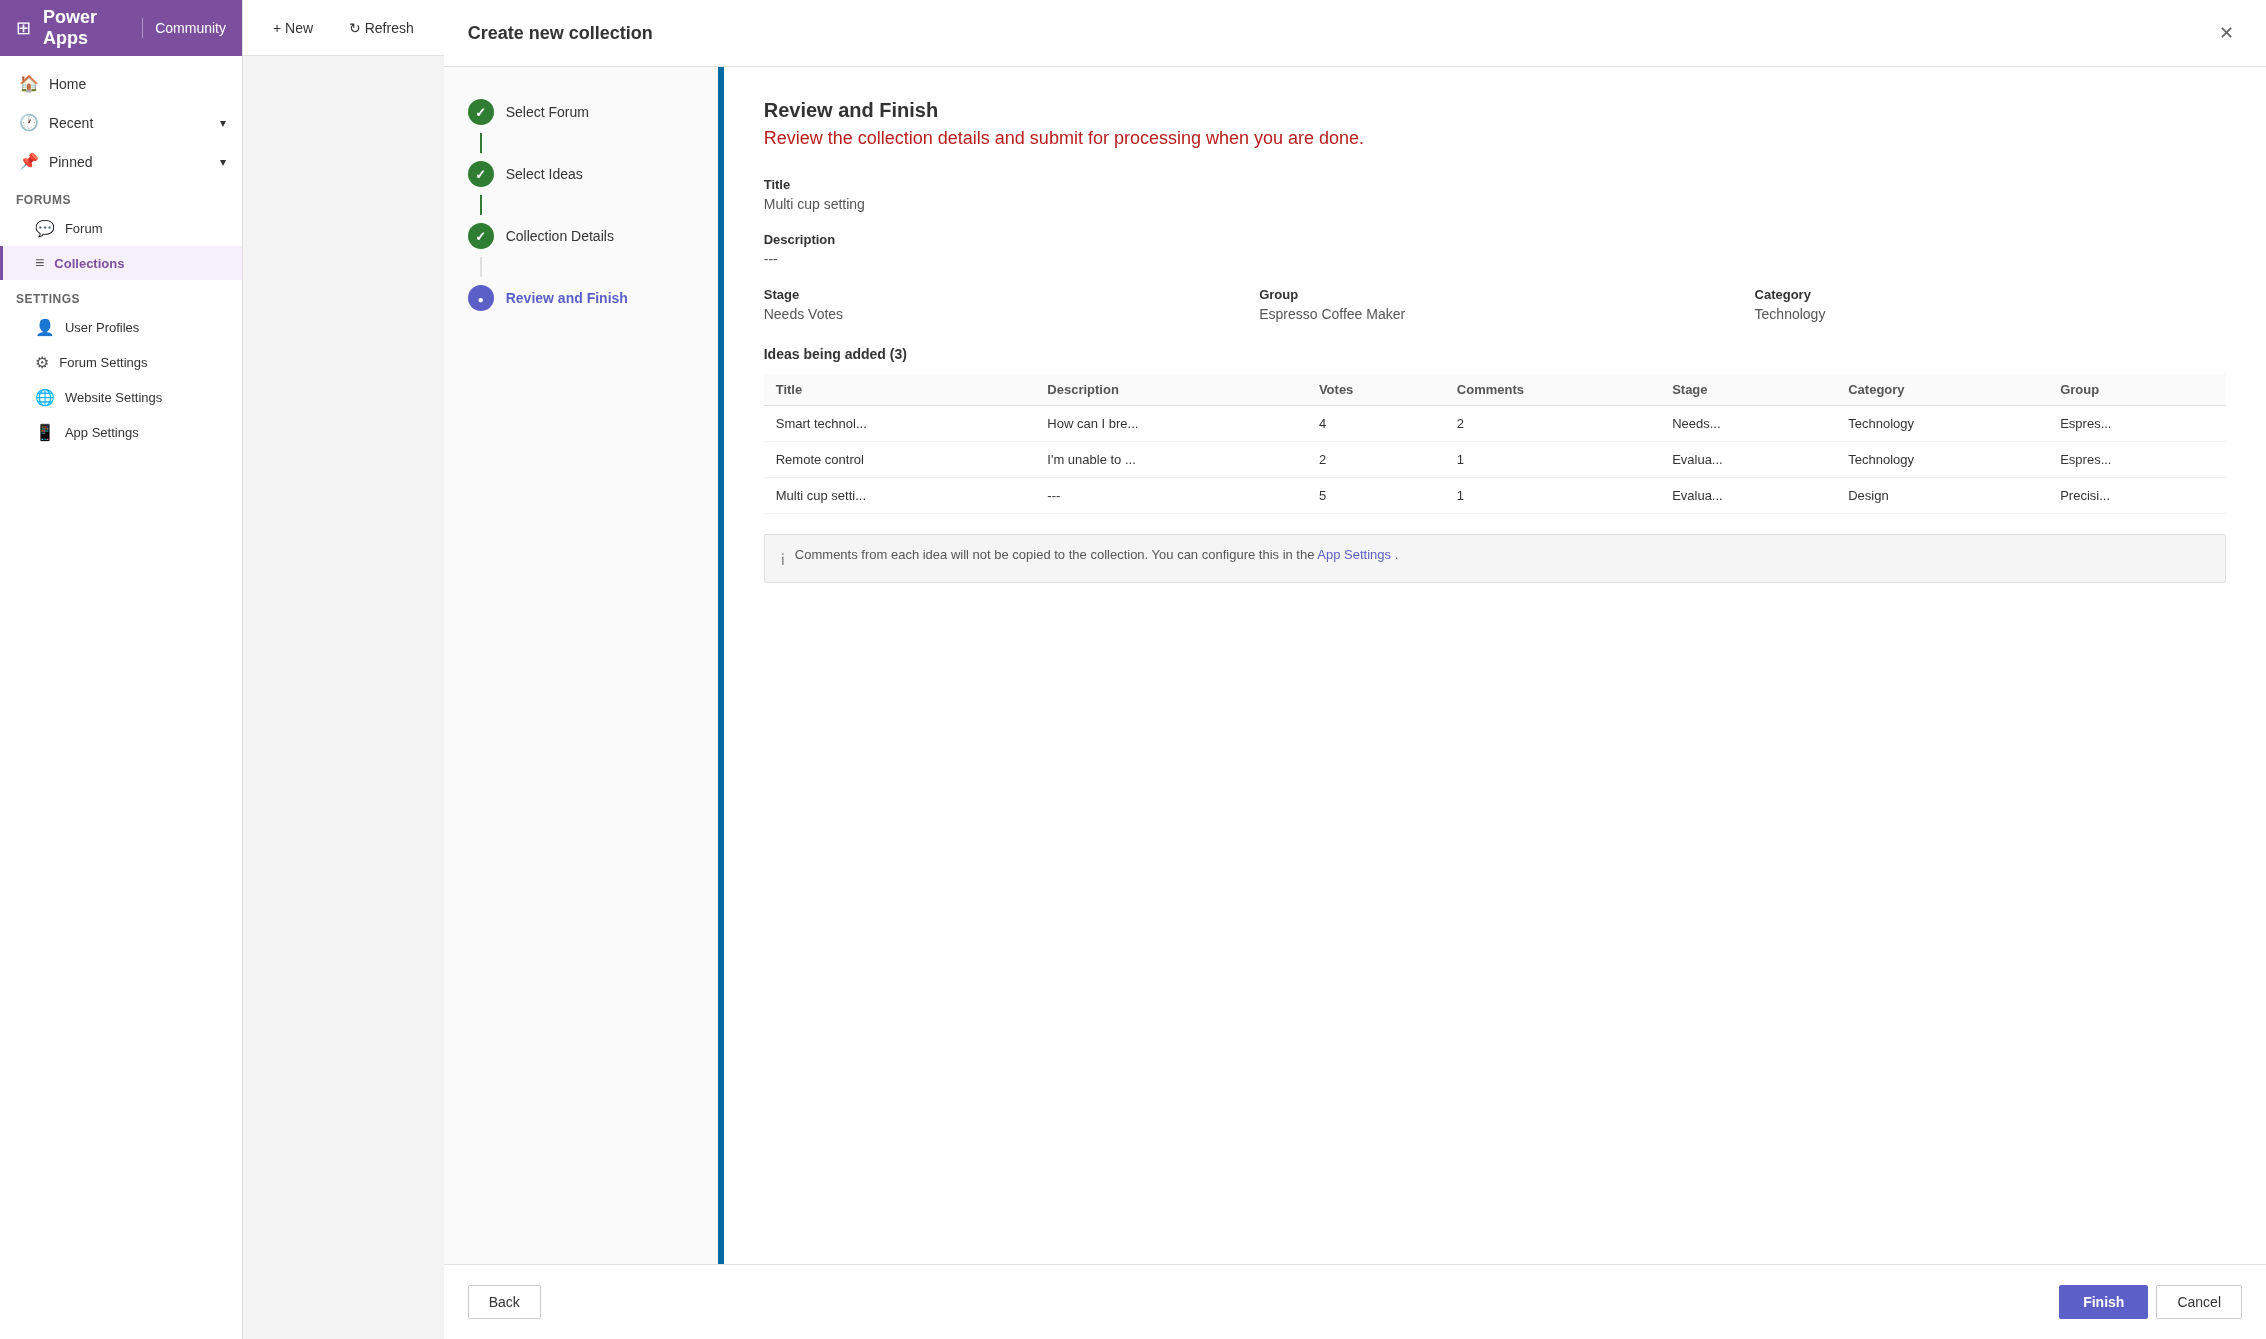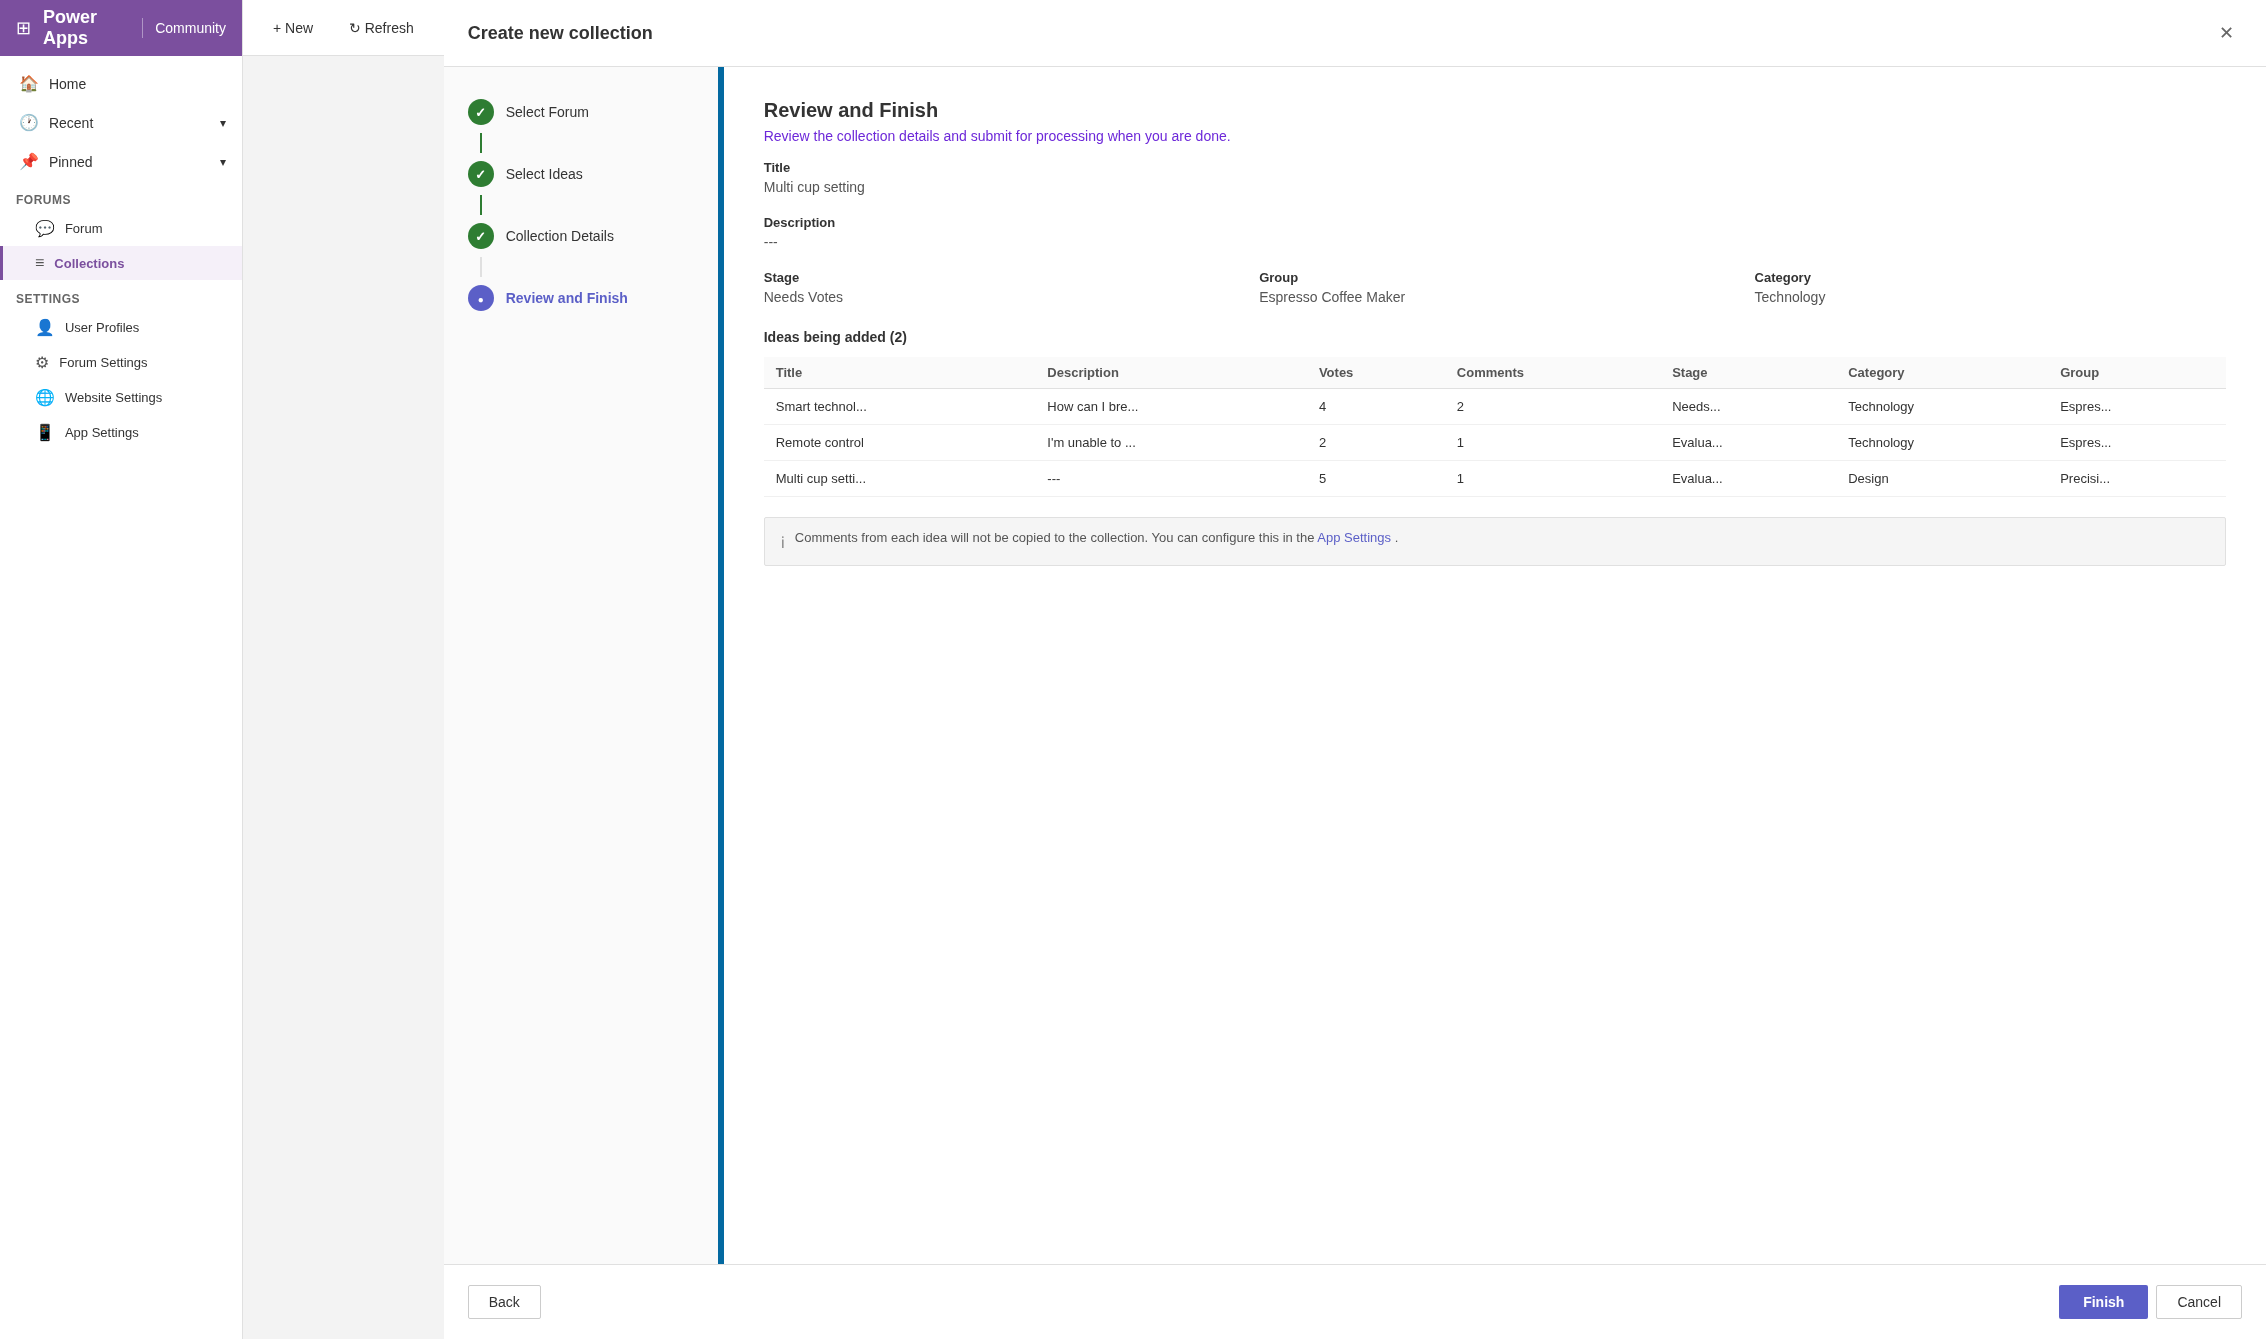--- a/index.html
+++ b/index.html
@@ -255,23 +255,23 @@
       padding: 32px 40px;
       overflow-y: auto;
     }
     .review-title {
       font-size: 20px;
       font-weight: 600;
       color: #333;
       margin-bottom: 6px;
     }
     .review-subtitle {
-      font-size: 14px;
-      color: #6d28d9;
-      margin-bottom: 16px;
+      font-size: 18px;
+      color: #b91c1c;
+      margin-bottom: 28px;
     }
     .detail-section {
       margin-bottom: 20px;
     }
     .detail-label {
       font-size: 13px;
       font-weight: 600;
       color: #333;
       margin-bottom: 4px;
     }
@@ -531,21 +531,21 @@
               <div>
                 <div class="detail-label">Group</div>
                 <div class="detail-value">Espresso Coffee Maker</div>
               </div>
               <div>
                 <div class="detail-label">Category</div>
                 <div class="detail-value">Technology</div>
               </div>
             </div>
 
-            <div class="ideas-section-title">Ideas being added (2)</div>
+            <div class="ideas-section-title">Ideas being added (3)</div>
             <table class="ideas-table">
               <thead>
                 <tr>
                   <th>Title</th>
                   <th>Description</th>
                   <th>Votes</th>
                   <th>Comments</th>
                   <th>Stage</th>
                   <th>Category</th>
                   <th>Group</th>

